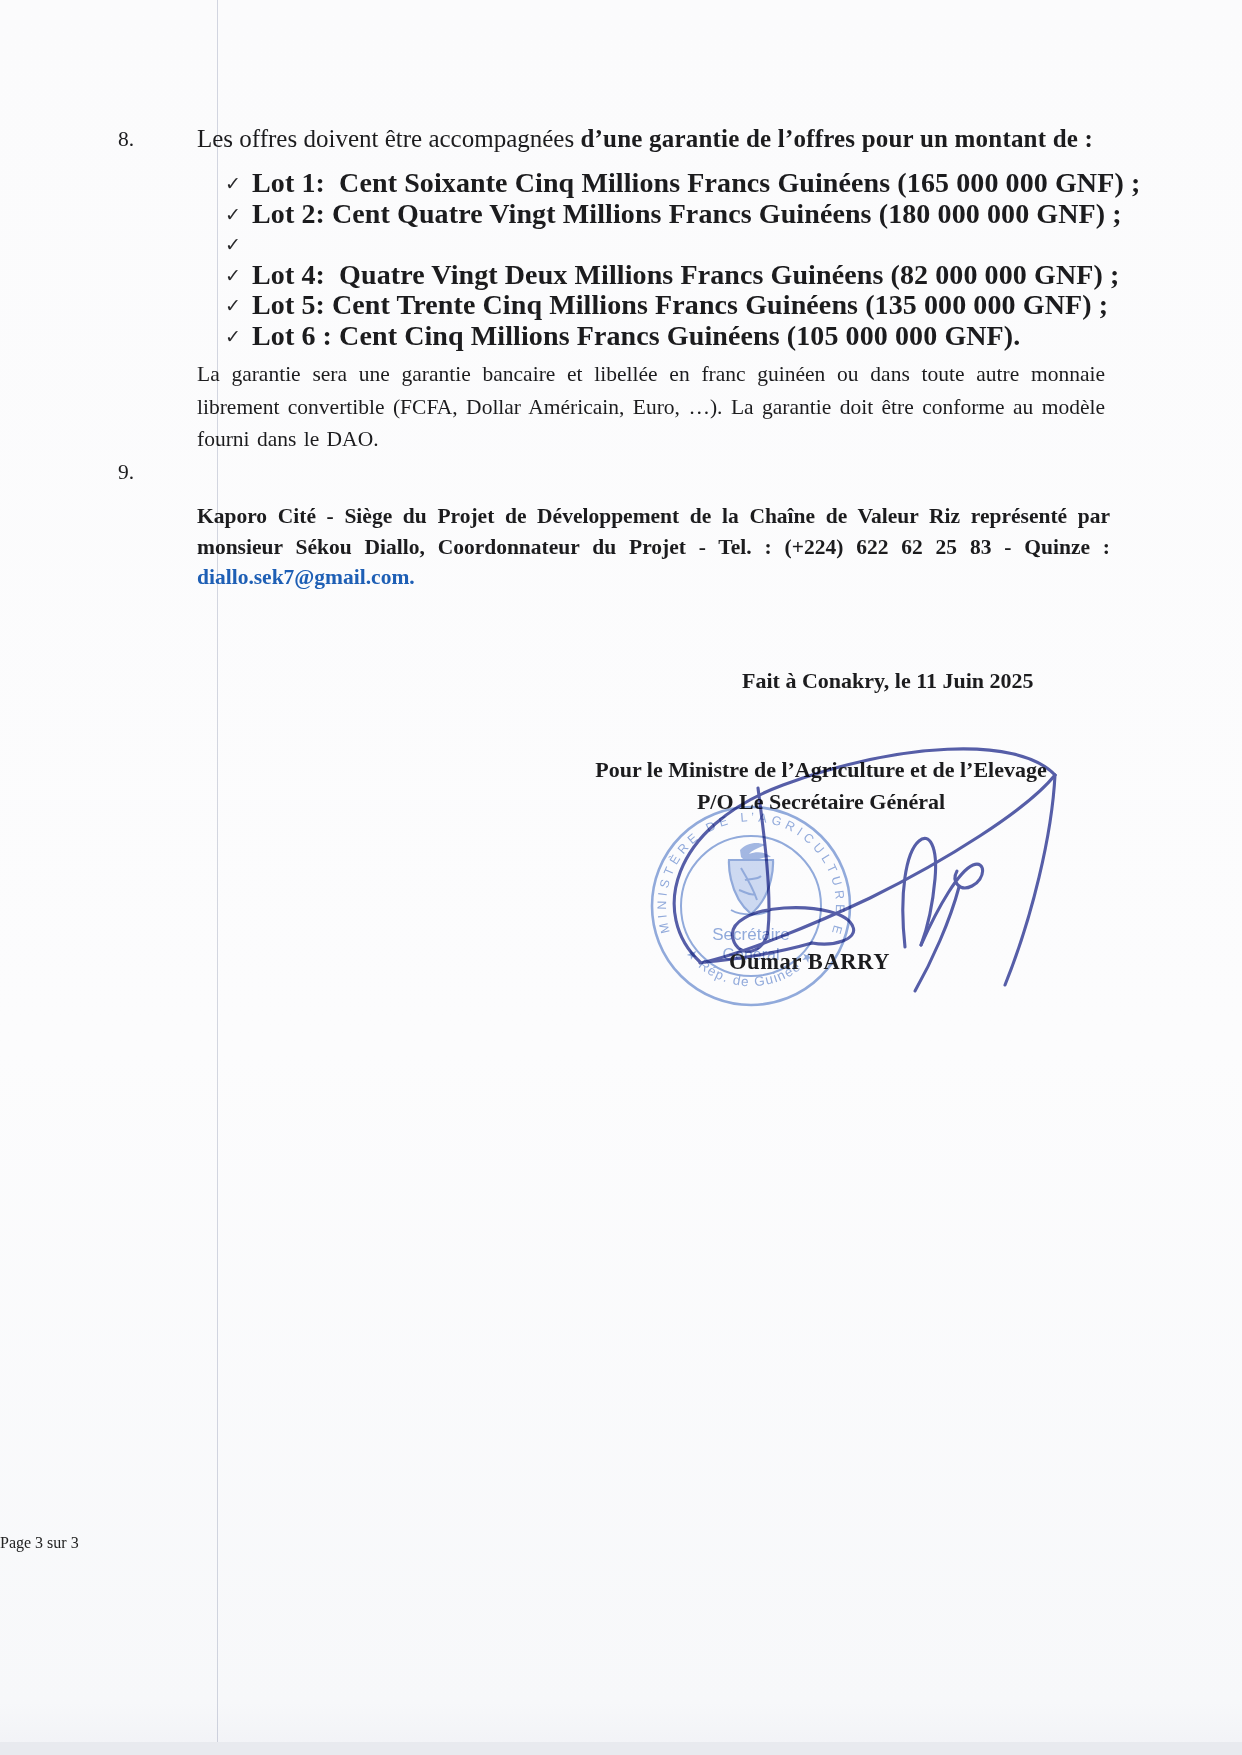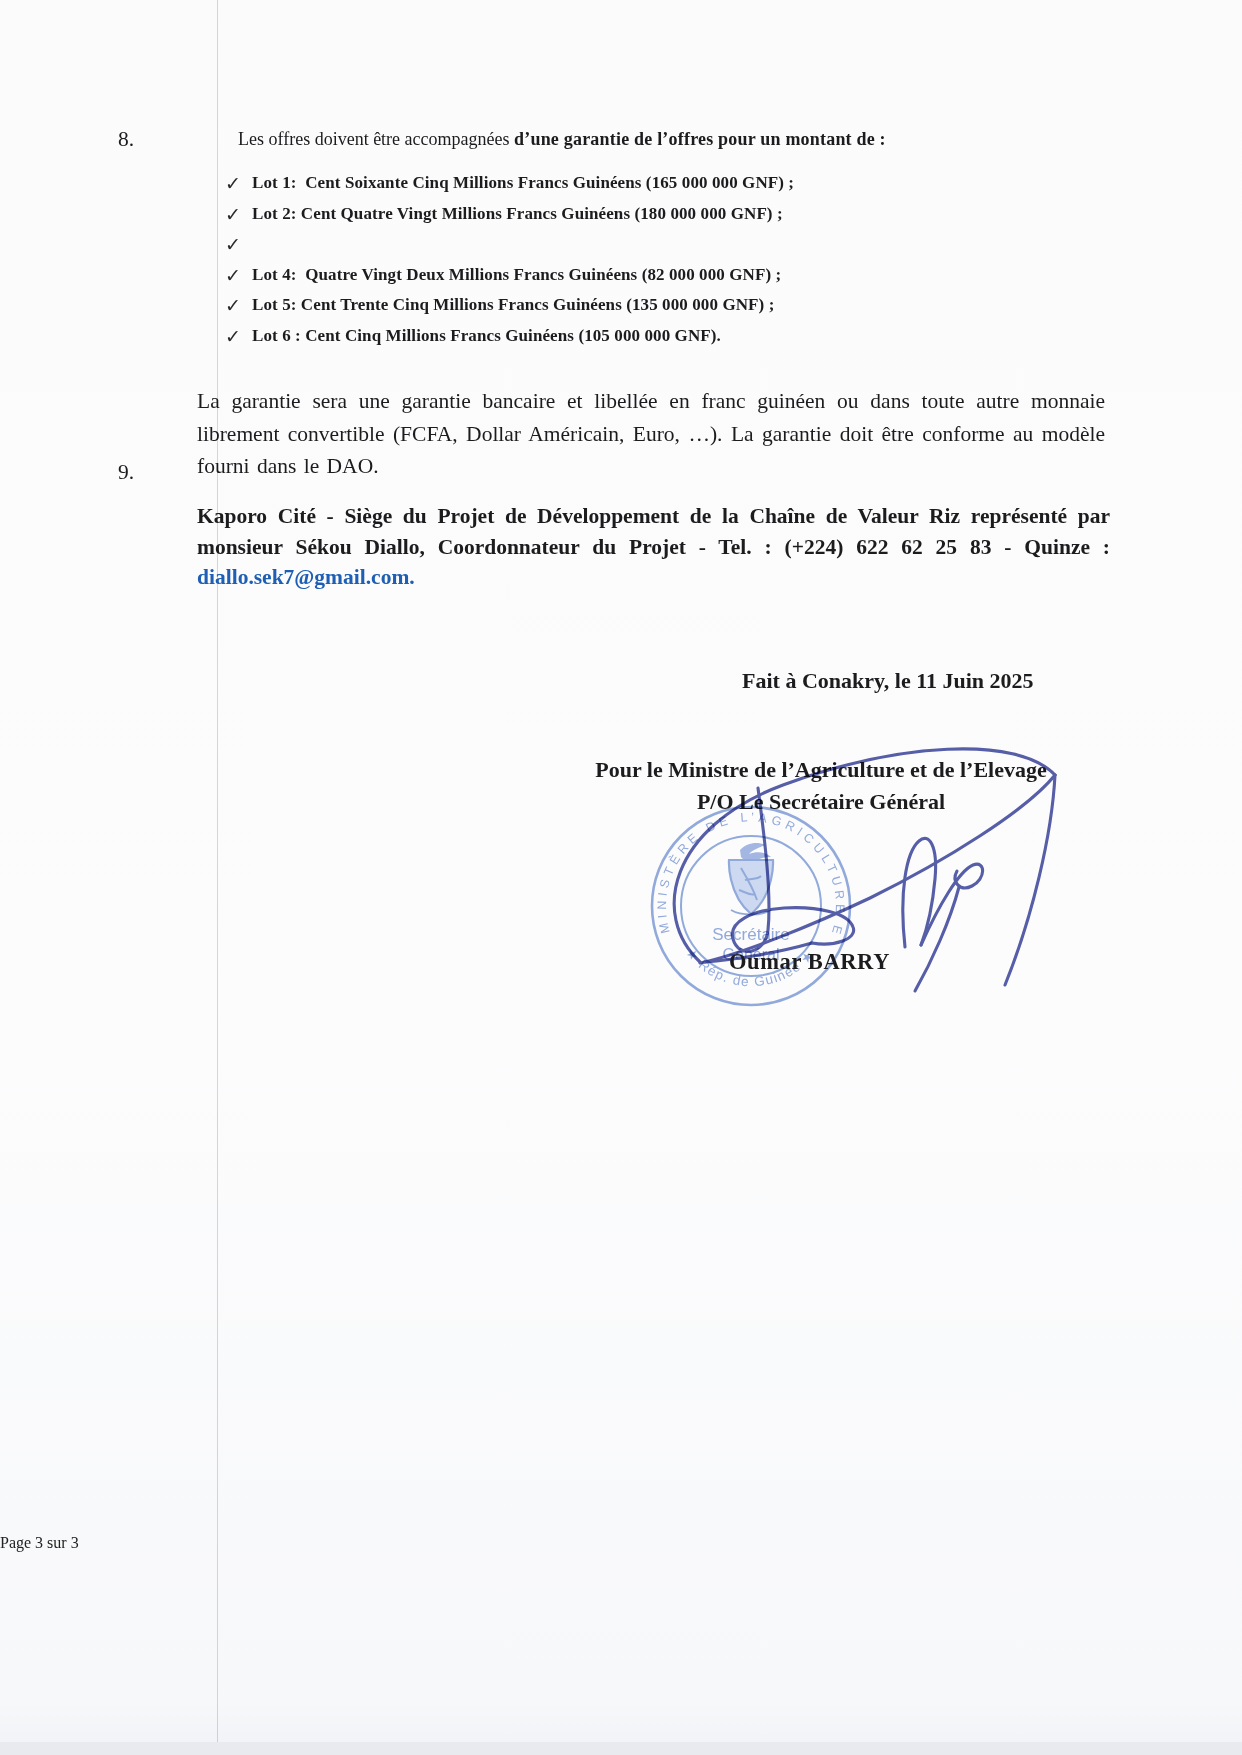--- a/index.html
+++ b/index.html
@@ -5,29 +5,29 @@
   html,body{margin:0;padding:0;background:#d8dade;}
   .page{
     position:relative;width:1242px;height:1755px;margin:0 auto;
     background:linear-gradient(180deg,#fbfbfc 0%,#fcfcfd 60%,#f7f8fa 97%,#f1f2f6 100%);
     font-family:"Liberation Serif", serif;color:#1c1c1e;overflow:hidden;
   }
   .fold-line{position:absolute;left:217px;top:0;width:1px;height:1744px;background:rgba(125,135,165,.32);}
   .bottom-strip{position:absolute;left:0;right:0;bottom:0;height:13px;background:#e8eaef;}
   .num-row{position:absolute;display:flex;align-items:flex-start;}
   .num{flex:none;width:79px;font-size:21.5px;line-height:30px;}
-  .num-text{font-size:18px;line-height:30px;margin-left:41px;}
+  .num-text{font-size:25px;line-height:30px;}
   #item8{left:118px;top:124px;width:1000px;}
   #item8 b{letter-spacing:.2px;}
   .lots{position:absolute;left:225px;top:168px;width:920px;list-style:none;margin:0;padding:0;}
   .lots li{display:flex;align-items:flex-start;line-height:30.6px;}
   .check{flex:none;width:27px;font-size:19px;color:#2a2a2c;font-family:"DejaVu Sans",sans-serif;}
-  .lot-text{font-weight:bold;font-size:17px;white-space:pre-wrap;letter-spacing:.1px;}
+  .lot-text{font-weight:bold;font-size:28px;white-space:pre-wrap;letter-spacing:.1px;}
   .just{text-align:justify;}
-  #para-guarantee{position:absolute;left:197px;top:358px;width:908px;font-size:21.5px;line-height:32.6px;word-spacing:2px;margin-top:27px;}
+  #para-guarantee{position:absolute;left:197px;top:358px;width:908px;font-size:21.5px;line-height:32.6px;word-spacing:2px;}
   #item9{left:118px;top:457px;width:1000px;}
   .addr{position:absolute;left:197px;top:501px;width:913px;font-weight:bold;font-size:21.5px;line-height:30.6px;}
   .addr .line1{white-space:nowrap;}
   .addr p{margin:0;word-spacing:1.5px;}
   .email-link{color:#1e5fb5;text-decoration:none;font-weight:bold;}
   #date-line{position:absolute;left:742px;top:668px;font-weight:bold;font-size:22px;white-space:nowrap;}
   #sig-block{position:absolute;left:480px;top:754px;width:682px;text-align:center;font-weight:bold;font-size:22px;line-height:31.5px;}
   #signatory-name{position:absolute;left:729px;top:949px;font-weight:bold;font-size:22.5px;letter-spacing:.6px;white-space:nowrap;}
   #stamp{position:absolute;left:645px;top:800px;width:212px;height:212px;mix-blend-mode:multiply;opacity:.92;}
   #signature{position:absolute;left:555px;top:675px;width:620px;height:440px;mix-blend-mode:multiply;pointer-events:none;}

